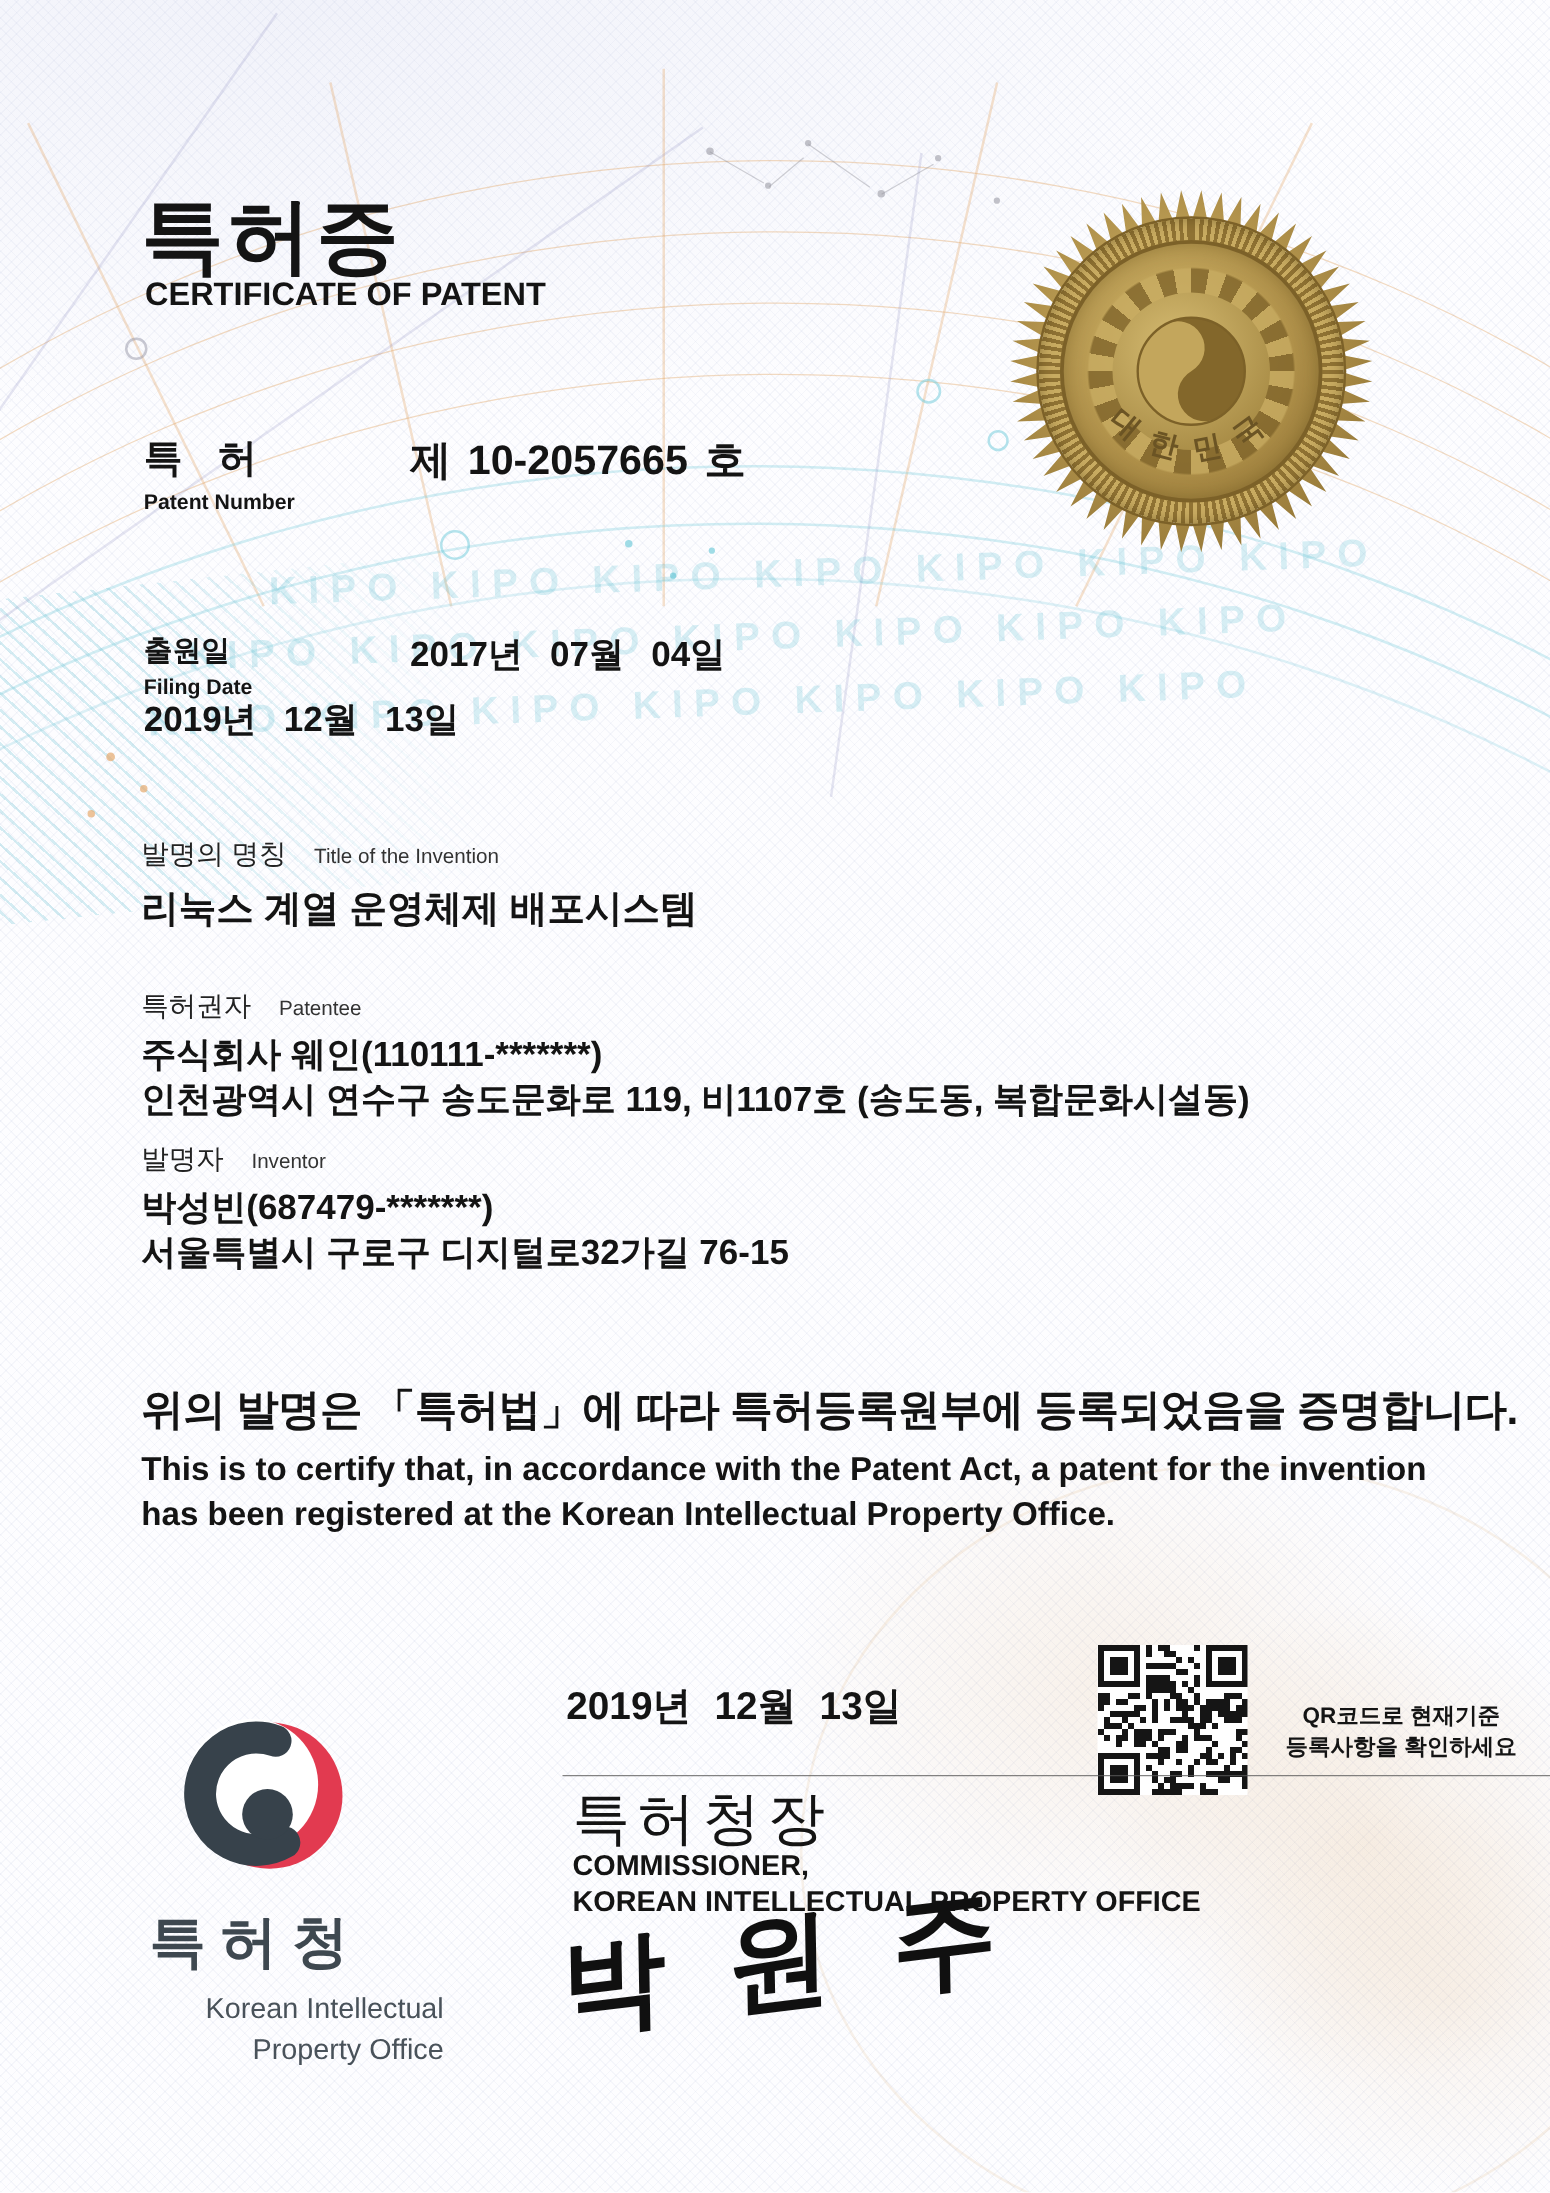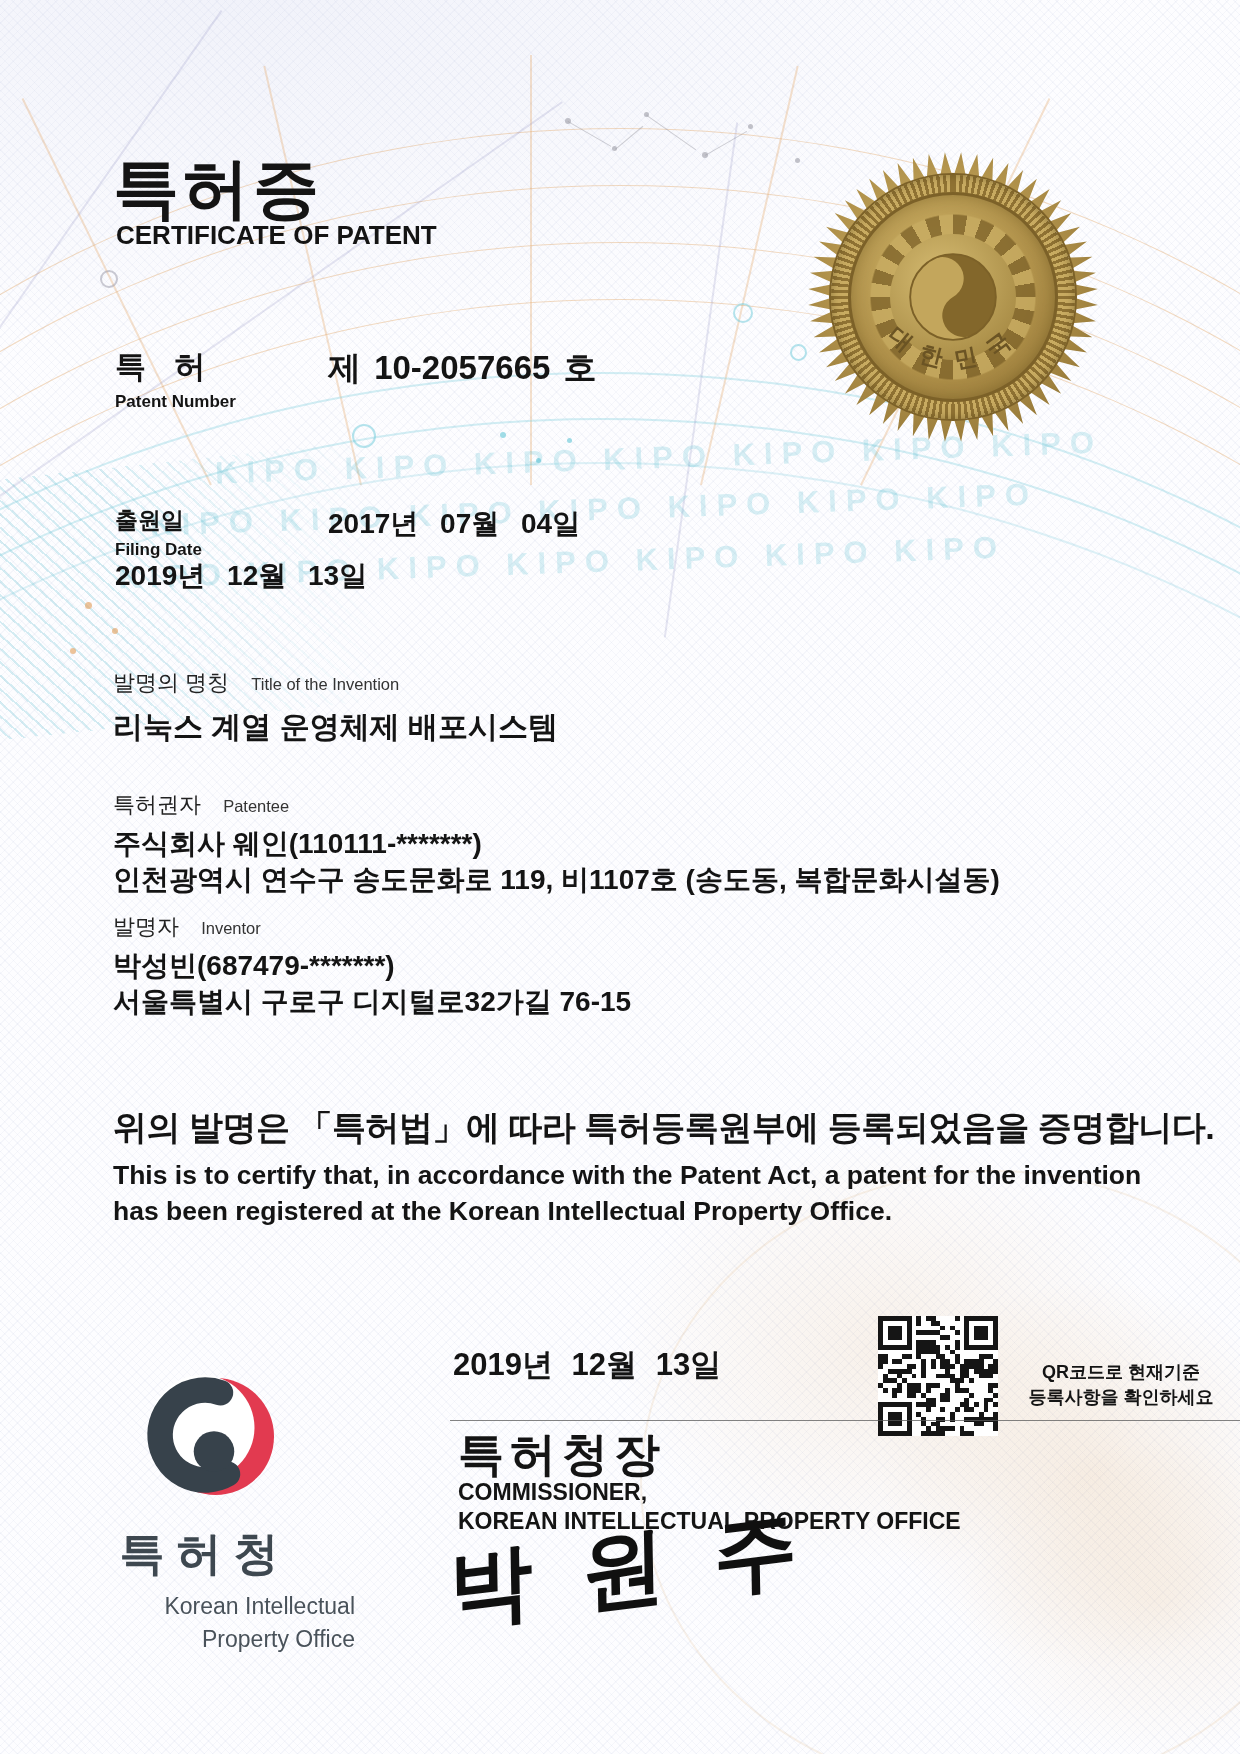--- a/index.html
+++ b/index.html
@@ -78,21 +78,21 @@
   .sec-label{font-size:22px;font-weight:500;color:#222;}
   .sec-label .en{font-size:16.5px;font-weight:500;color:#333;margin-left:16px;}
   .sec-title{font-size:30px;font-weight:700;margin-top:9px;}
   .sec-line{font-size:28px;font-weight:700;margin-top:7px;line-height:1.18;}
   #stKr{left:113px;top:1105px;font-size:34px;font-weight:800;letter-spacing:-0.5px;}
   #stEn{left:113px;top:1158px;font-size:26.5px;font-weight:700;line-height:1.34;width:1060px;}
   #issueDate{left:453px;top:1344px;font-size:31px;font-weight:600;word-spacing:10px;}
   #qr{position:absolute;left:878px;top:1316px;width:120px;height:120px;background:#fff;z-index:3;}
   #qrCap{left:1028px;top:1360px;width:186px;text-align:center;font-weight:700;font-size:18px;line-height:1.38;}
   #rule{left:450px;top:1420px;width:790px;border-top:1.6px solid rgba(90,90,90,.75);height:0;}
-  #commKr{left:458px;top:1424px;font-size:46px;font-weight:700;letter-spacing:6px;}
+  #commKr{left:458px;top:1424px;font-size:46px;font-weight:400;letter-spacing:6px;}
   #commEn1{left:458px;top:1479px;font-size:23px;font-weight:700;}
   #commEn2{left:458px;top:1508px;font-size:23px;font-weight:700;}
   #sig{left:448px;top:1512px;font-size:84px;font-weight:700;letter-spacing:10px;color:#101010;
        transform:rotate(-7deg) skewX(-6deg);font-family:"DejaVu Serif","Liberation Serif",serif;}
   #kipoLogo{left:130px;top:1360px;width:150px;height:150px;}
   #officeKr{left:75px;top:1524px;width:260px;text-align:center;font-size:45px;font-weight:700;
             letter-spacing:12px;color:#3e4850;}
   #officeEn{left:55px;top:1590px;width:300px;text-align:right;font-size:23px;color:#49525a;
             line-height:1.42;font-weight:500;}
 </style>

